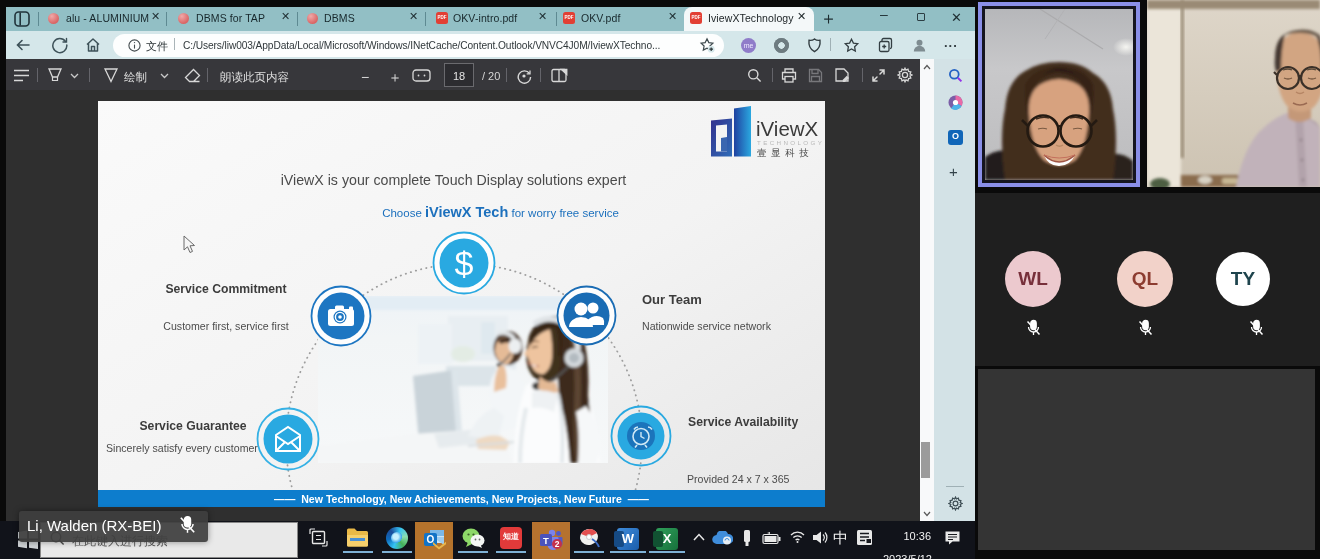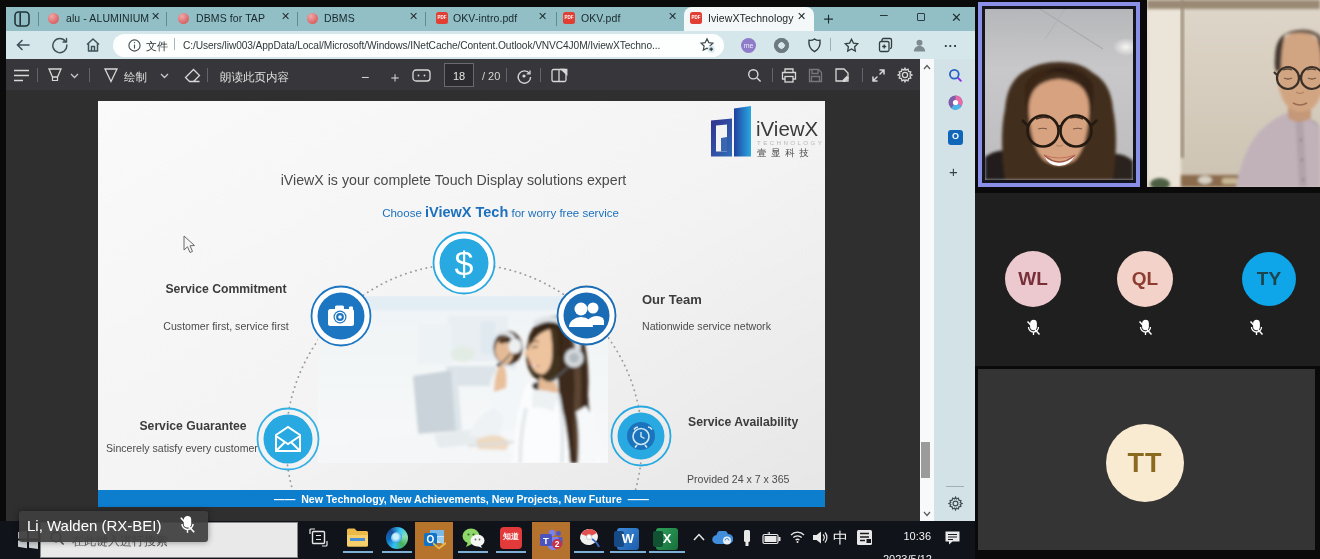--- a/index.html
+++ b/index.html
@@ -486,24 +486,23 @@
       <path d="M136 70 q5 -2 9 0 M160 70 q5 -2 9 0" stroke="#594838" stroke-width="1.3" fill="none"></path>
       <path d="M137 78 q4 2 8 0 M161 78 q4 2 8 0" stroke="#7a5a42" stroke-width="1.3" fill="none"></path>
       <path d="M146 103 q7 4 14 0" stroke="#9a6a52" stroke-width="1.6" fill="none"></path>
       <path d="M149 92 q4 3 8 0" stroke="#b58564" stroke-width="1.3" fill="none"></path>
     </svg>
   </div>
 
   <div class="abs" style="left:0;top:193px;width:345px;height:173px;background:#1f1f1f;"></div>
   <div class="abs av" style="left:30px;top:251px;background:#ecc9ce;color:#772f3a;">WL</div>
   <div class="abs av" style="left:142px;top:251px;background:#f2d2c9;color:#8c3c30;">QL</div>
-  <div class="abs av" style="left:267px;top:252px;width:54px;height:54px;line-height:54px;background:#0ea5e9;color:#1e444d;">TY</div>
+  <div class="abs av" style="left:241px;top:252px;width:54px;height:54px;line-height:54px;background:#ffffff;color:#1e444d;">TY</div>
 
   <div class="abs" style="left:3px;top:369px;width:337px;height:181px;background:#343434;"></div>
-  <div class="abs av" style="left:131px;top:424px;width:78px;height:78px;line-height:78px;font-size:27px;letter-spacing:1px;background:#f8ebd1;color:#8a6a1e;">TT</div>
 </div>
 
 <svg class="abs" style="left:1025px;top:319px;" width="17" height="18" viewBox="0 0 17 18" id="mic1">
   <g fill="none" stroke="#fff" stroke-width="1.3">
     <rect x="5.8" y="1.5" width="5.4" height="9" rx="2.7" fill="#fff"></rect>
     <path d="M3.5 8 a5 5 0 0 0 10 0"></path>
     <line x1="8.5" y1="13" x2="8.5" y2="16"></line>
     <line x1="2.5" y1="2.5" x2="14.5" y2="15.5" stroke-width="1.5"></line>
   </g>
 </svg>

